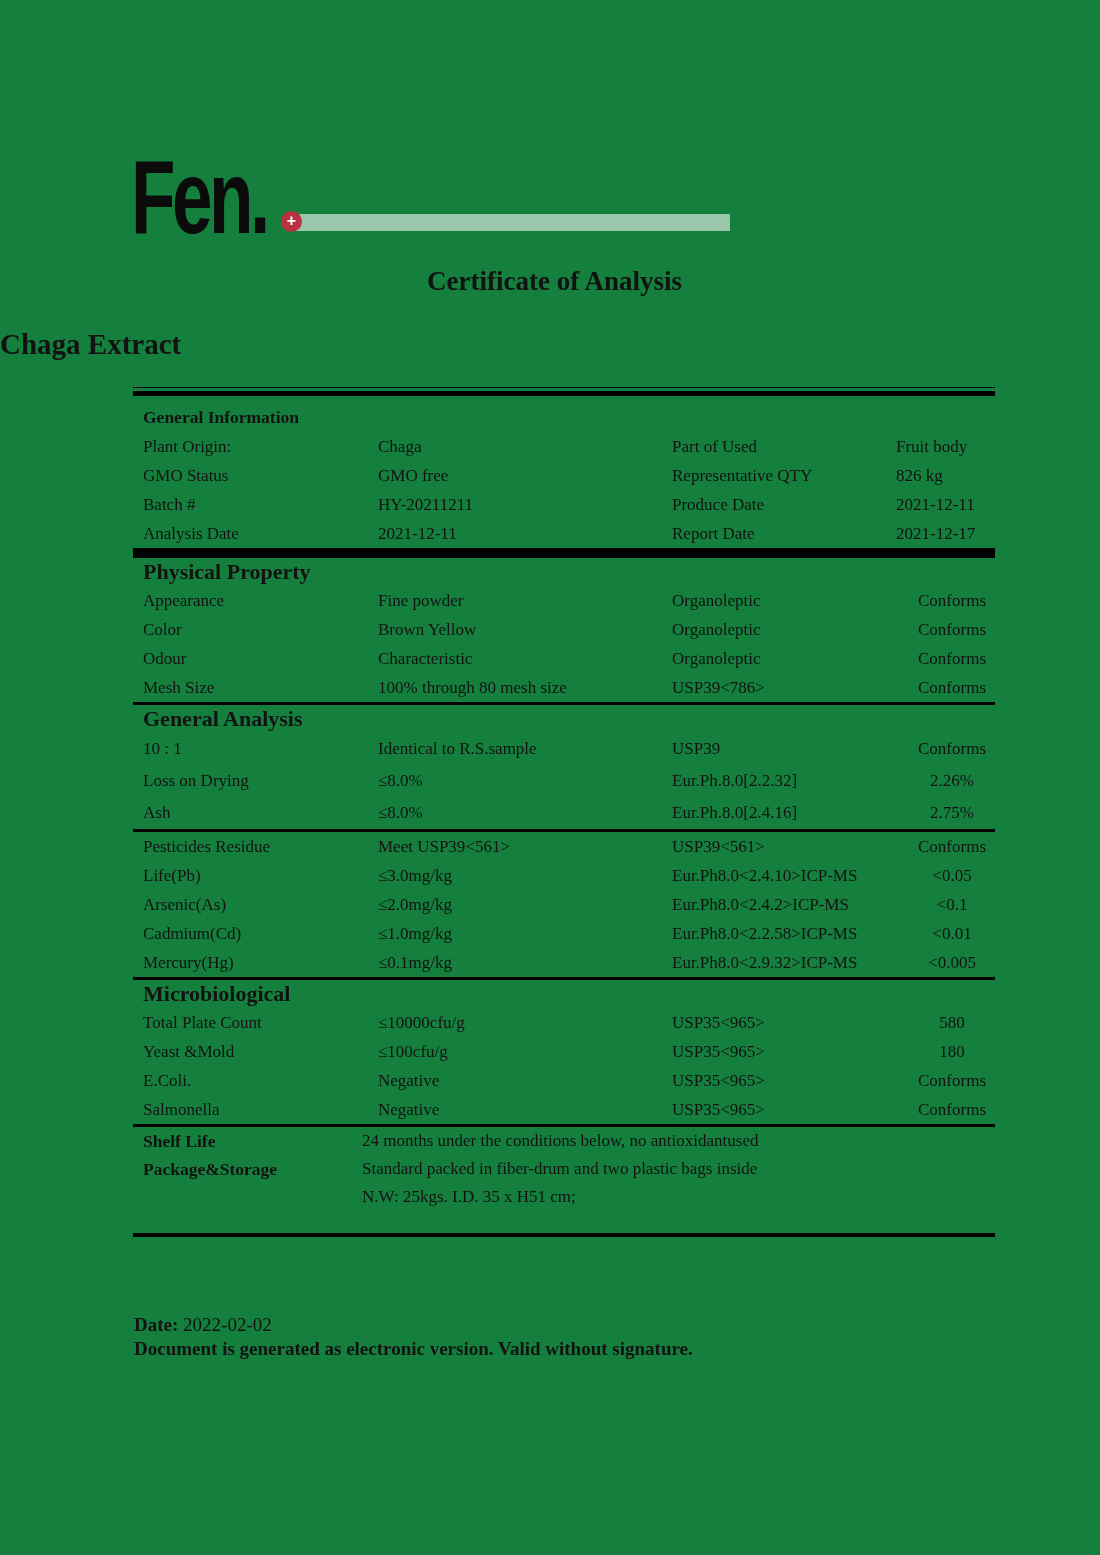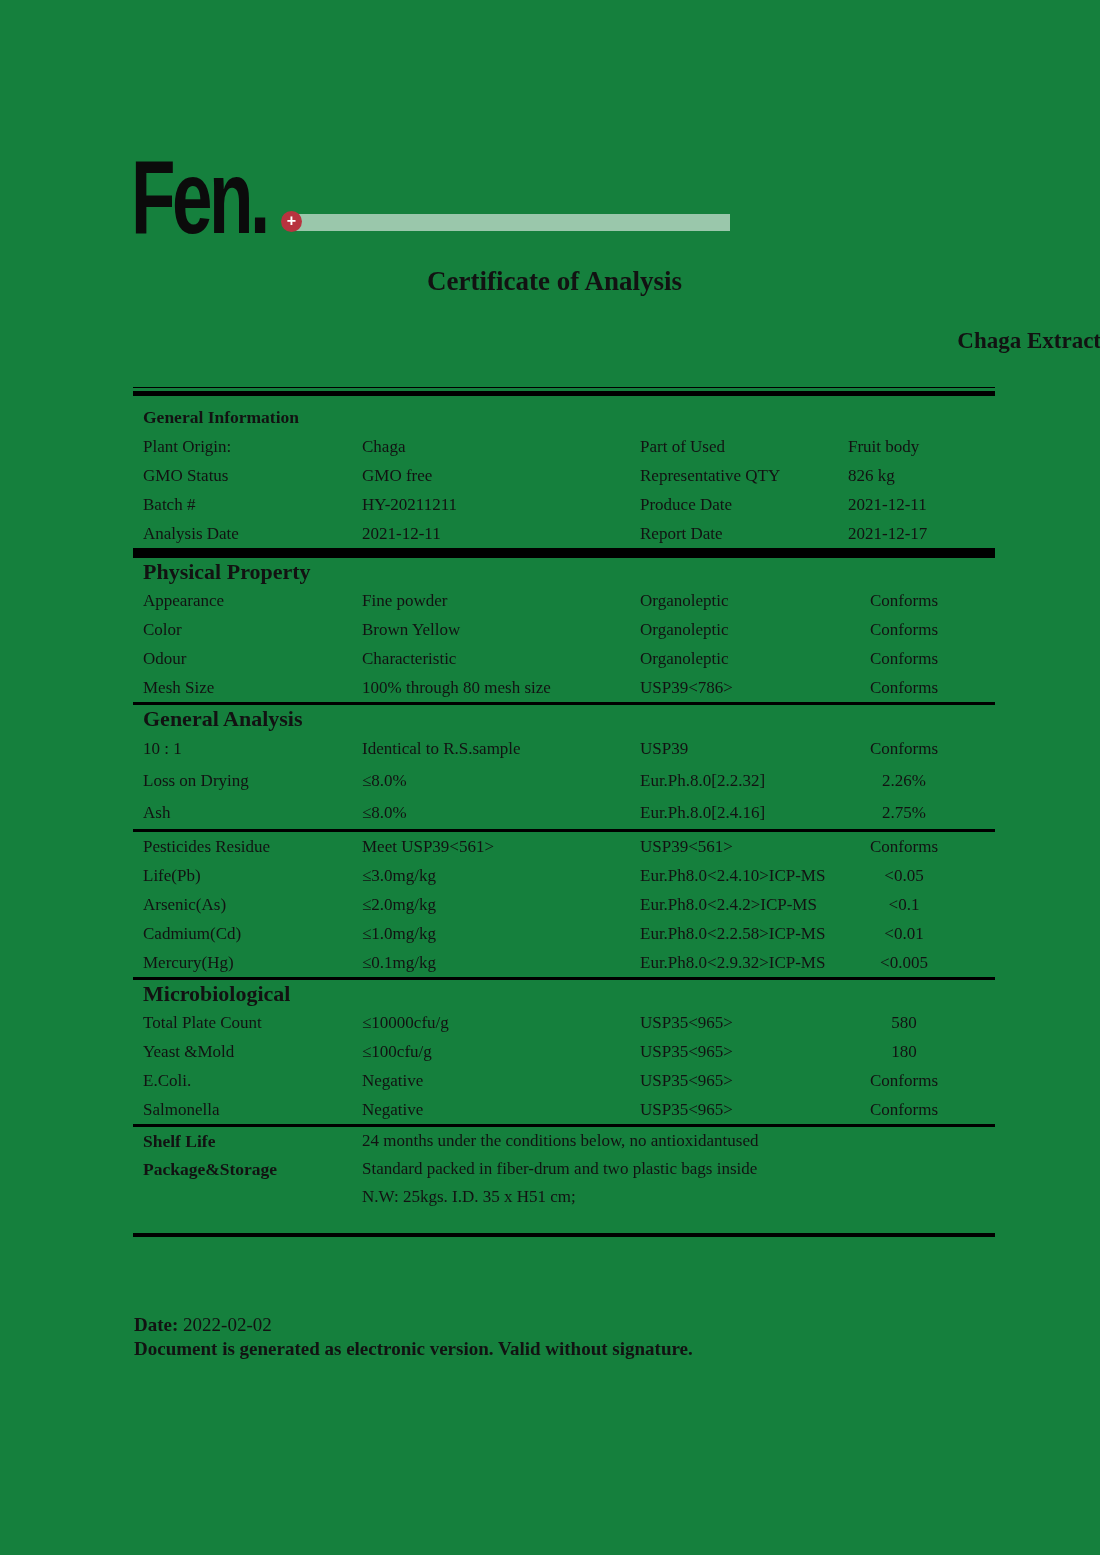--- a/index.html
+++ b/index.html
@@ -31,35 +31,35 @@
     color: #fff; font-family: "Liberation Sans", sans-serif; font-weight: bold;
     font-size: 16px; line-height: 20px; text-align: center;
   }
 
   
   .doc-title {
     position: absolute; top: 266px; left: 12px; width: 1085px; text-align: center;
     font-size: 27px; font-weight: bold;
   }
   .doc-subtitle {
-    position: absolute; top: 328px; left: 16px; width: 1085px; text-align: right;
-    font-size: 23px; font-weight: bold;
+    position: absolute; top: 328px; left: 0; width: 1085px; text-align: left;
+    font-size: 29px; font-weight: bold;
   }
 
   
   .coa { position: absolute; left: 133px; top: 387px; width: 862px; font-size: 17px; }
   .rule-thin  { height: 1px; background: #000; }
   .gap3       { height: 3px; }
   .rule-thick { height: 5px; background: #000; }
   .rule-bottom{ height: 4px; background: #000; }
   .rule-mid   { height: 3px; background: #000; }
 
   .grid-row {
     display: grid; grid-template-columns: 219px 278px 208px 112px;
-    padding-left: 10px; align-items: center;
+    padding-left: 10px; align-items: center; gap: 16px;
   }
   .h29 { height: 29px; }
   .h30 { height: 30px; }
   .h32 { height: 32px; }
   .gi-heading {
     font-weight: bold; font-size: 17.5px;
     padding: 7px 0 0 10px; height: 29px; box-sizing: content-box;
     display: flex; align-items: center;
   }
   .sec-heading {

